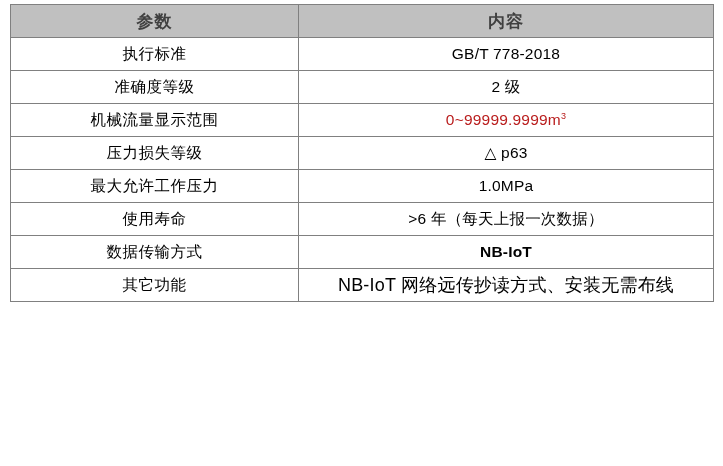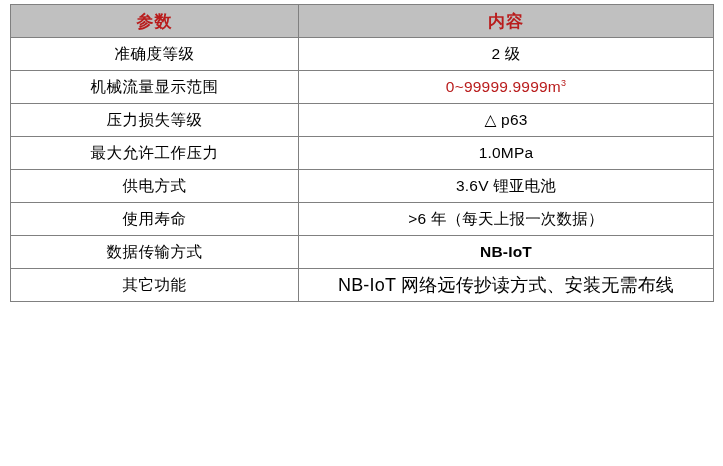--- a/index.html
+++ b/index.html
@@ -31,21 +31,21 @@
     box-sizing: border-box;
   }
   col.col-param { width: 288px; }
   col.col-value { width: 415px; }
 
   thead th {
     background: #c0c0c0;
     height: 33px;
     font-size: 17px;
     font-weight: bold;
-    color: #b91c1c;
+    color: #404040;
     letter-spacing: 1px;
   }
   tbody td {
     height: 33px;
     font-size: 15.5px;
     color: #000000;
     background: #ffffff;
   }
   tbody td.param-cell {
     letter-spacing: 0.5px;
@@ -79,38 +79,38 @@
       <col class="col-value">
     </colgroup>
     <thead>
       <tr>
         <th>参数</th>
         <th>内容</th>
       </tr>
     </thead>
     <tbody id="table-body">
         <tr>
+          <td class="param-cell">执行标准</td>
+          <td class="value-cell">GB/T 778-2018</td>
+        </tr>
+        <tr>
           <td class="param-cell">准确度等级</td>
           <td class="value-cell">2 级</td>
         </tr>
         <tr>
           <td class="param-cell">机械流量显示范围</td>
           <td class="value-cell highlight">0~99999.9999m<sup>3</sup></td>
         </tr>
         <tr>
           <td class="param-cell">压力损失等级</td>
           <td class="value-cell">△ p63</td>
         </tr>
         <tr>
           <td class="param-cell">最大允许工作压力</td>
           <td class="value-cell">1.0MPa</td>
-        </tr>
-        <tr>
-          <td class="param-cell">供电方式</td>
-          <td class="value-cell">3.6V 锂亚电池</td>
         </tr>
         <tr>
           <td class="param-cell">使用寿命</td>
           <td class="value-cell">&gt;6 年（每天上报一次数据）</td>
         </tr>
         <tr>
           <td class="param-cell">数据传输方式</td>
           <td class="value-cell bold">NB-IoT</td>
         </tr>
         <tr>

